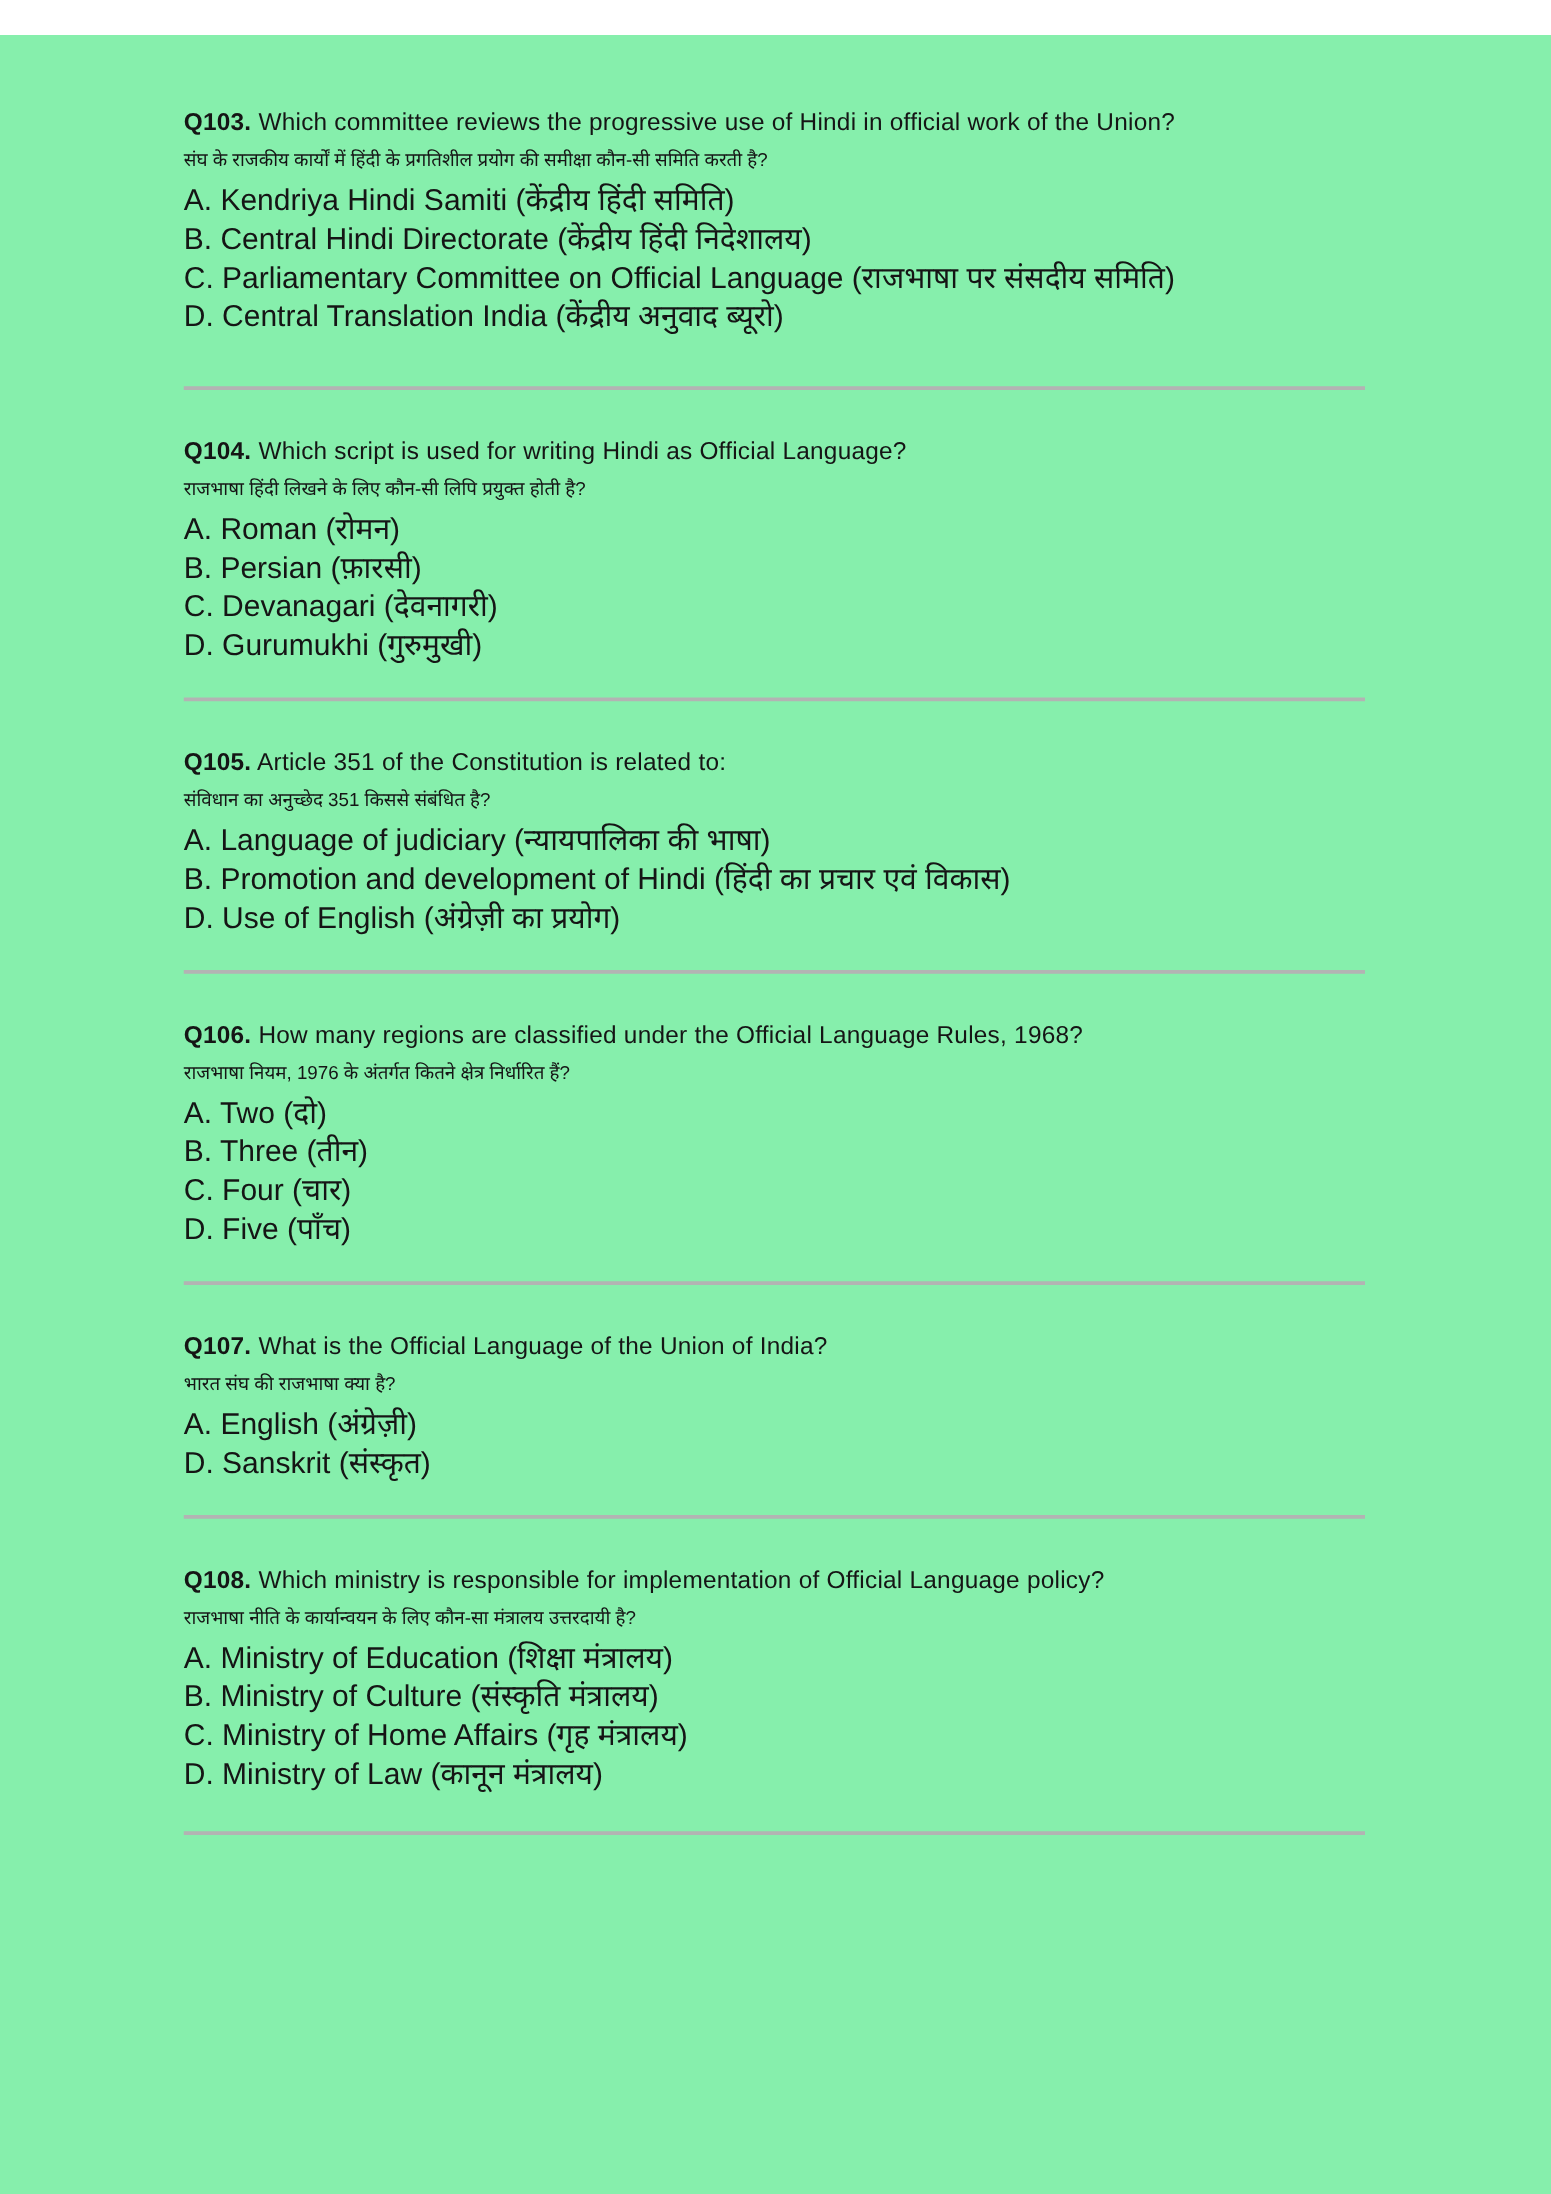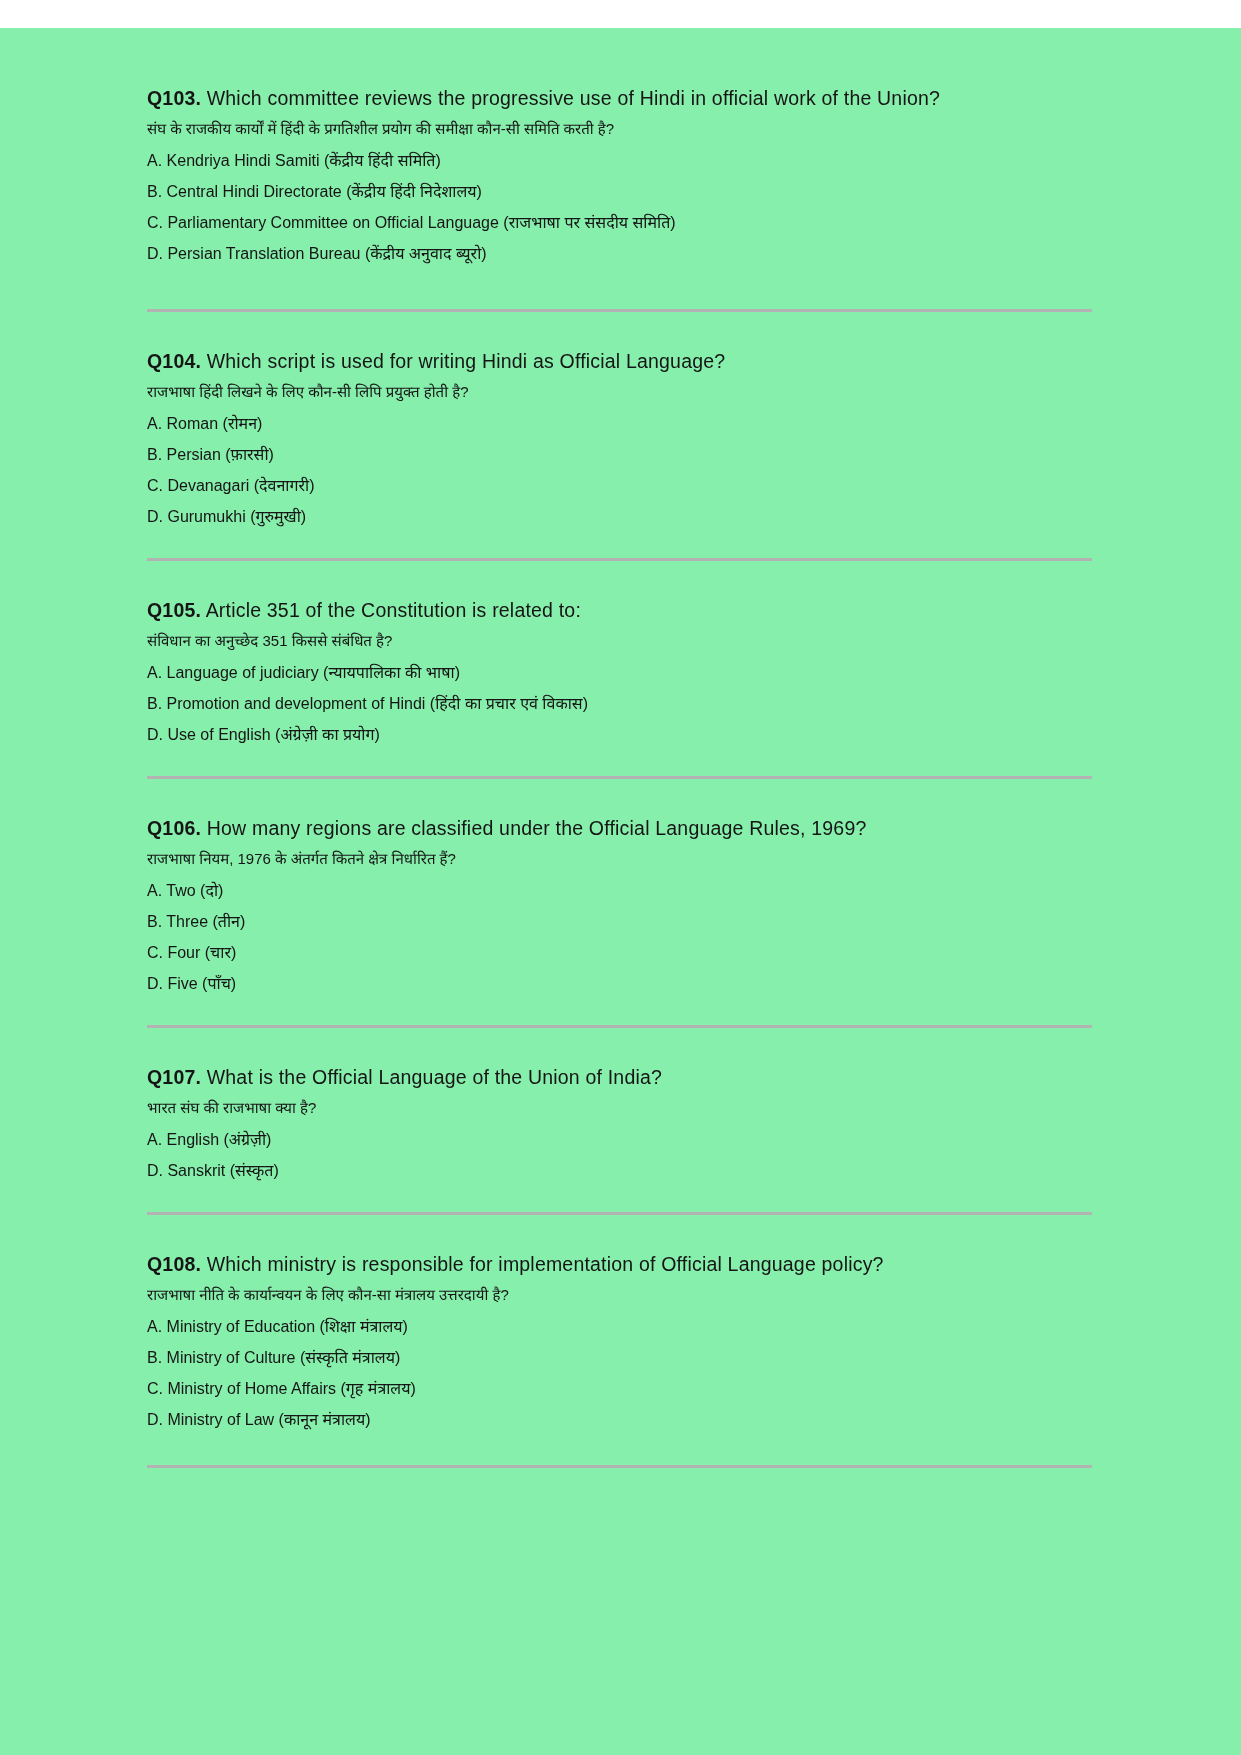--- a/index.html
+++ b/index.html
@@ -36,21 +36,21 @@
   .qline .qnum {
     font-weight: bold;
   }
   .qline-hi {
     font-size: 15px;
     line-height: 32px;
     color: #151515;
     white-space: nowrap;
   }
   .opt {
-    font-size: 16px;
+    font-size: 24px;
     line-height: 31px;
     color: #151515;
     white-space: nowrap;
   }
   .sep {
     border: 0;
     border-top: 3px solid #b3b3b3;
     margin: 26px 0 24px 0;
     width: 945px;
   }
@@ -61,21 +61,21 @@
 <body>
 
 <div class="page">
 
   <div class="qblock">
     <div class="qline"><span class="qnum">Q103.</span> <span>Which committee reviews the progressive use of Hindi in official work of the Union?</span></div>
     <div class="qline-hi">संघ के राजकीय कार्यों में हिंदी के प्रगतिशील प्रयोग की समीक्षा कौन-सी समिति करती है?</div>
     <div class="opt">A. Kendriya Hindi Samiti (केंद्रीय हिंदी समिति)</div>
     <div class="opt">B. Central Hindi Directorate (केंद्रीय हिंदी निदेशालय)</div>
     <div class="opt">C. Parliamentary Committee on Official Language (राजभाषा पर संसदीय समिति)</div>
-    <div class="opt">D. Persian Translation Bureau (केंद्रीय अनुवाद ब्यूरो)</div>
+    <div class="opt">D. Central Translation India (केंद्रीय अनुवाद ब्यूरो)</div>
   </div>
   <hr class="sep first">
 
   <div class="qblock">
     <div class="qline"><span class="qnum">Q104.</span> <span>Which script is used for writing Hindi as Official Language?</span></div>
     <div class="qline-hi">राजभाषा हिंदी लिखने के लिए कौन-सी लिपि प्रयुक्त होती है?</div>
     <div class="opt">A. Roman (रोमन)</div>
     <div class="opt">B. Persian (फ़ारसी)</div>
     <div class="opt">C. Devanagari (देवनागरी)</div>
     <div class="opt">D. Gurumukhi (गुरुमुखी)</div>
@@ -85,21 +85,21 @@
   <div class="qblock">
     <div class="qline"><span class="qnum">Q105.</span> <span>Article 351 of the Constitution is related to:</span></div>
     <div class="qline-hi">संविधान का अनुच्छेद 351 किससे संबंधित है?</div>
     <div class="opt">A. Language of judiciary (न्यायपालिका की भाषा)</div>
     <div class="opt">B. Promotion and development of Hindi (हिंदी का प्रचार एवं विकास)</div>
     <div class="opt">D. Use of English (अंग्रेज़ी का प्रयोग)</div>
   </div>
   <hr class="sep">
 
   <div class="qblock">
-    <div class="qline"><span class="qnum">Q106.</span> <span>How many regions are classified under the Official Language Rules, 1969?</span></div>
+    <div class="qline"><span class="qnum">Q106.</span> <span>How many regions are classified under the Official Language Rules, 1968?</span></div>
     <div class="qline-hi">राजभाषा नियम, 1976 के अंतर्गत कितने क्षेत्र निर्धारित हैं?</div>
     <div class="opt">A. Two (दो)</div>
     <div class="opt">B. Three (तीन)</div>
     <div class="opt">C. Four (चार)</div>
     <div class="opt">D. Five (पाँच)</div>
   </div>
   <hr class="sep">
 
   <div class="qblock">
     <div class="qline"><span class="qnum">Q107.</span> <span>What is the Official Language of the Union of India?</span></div>

